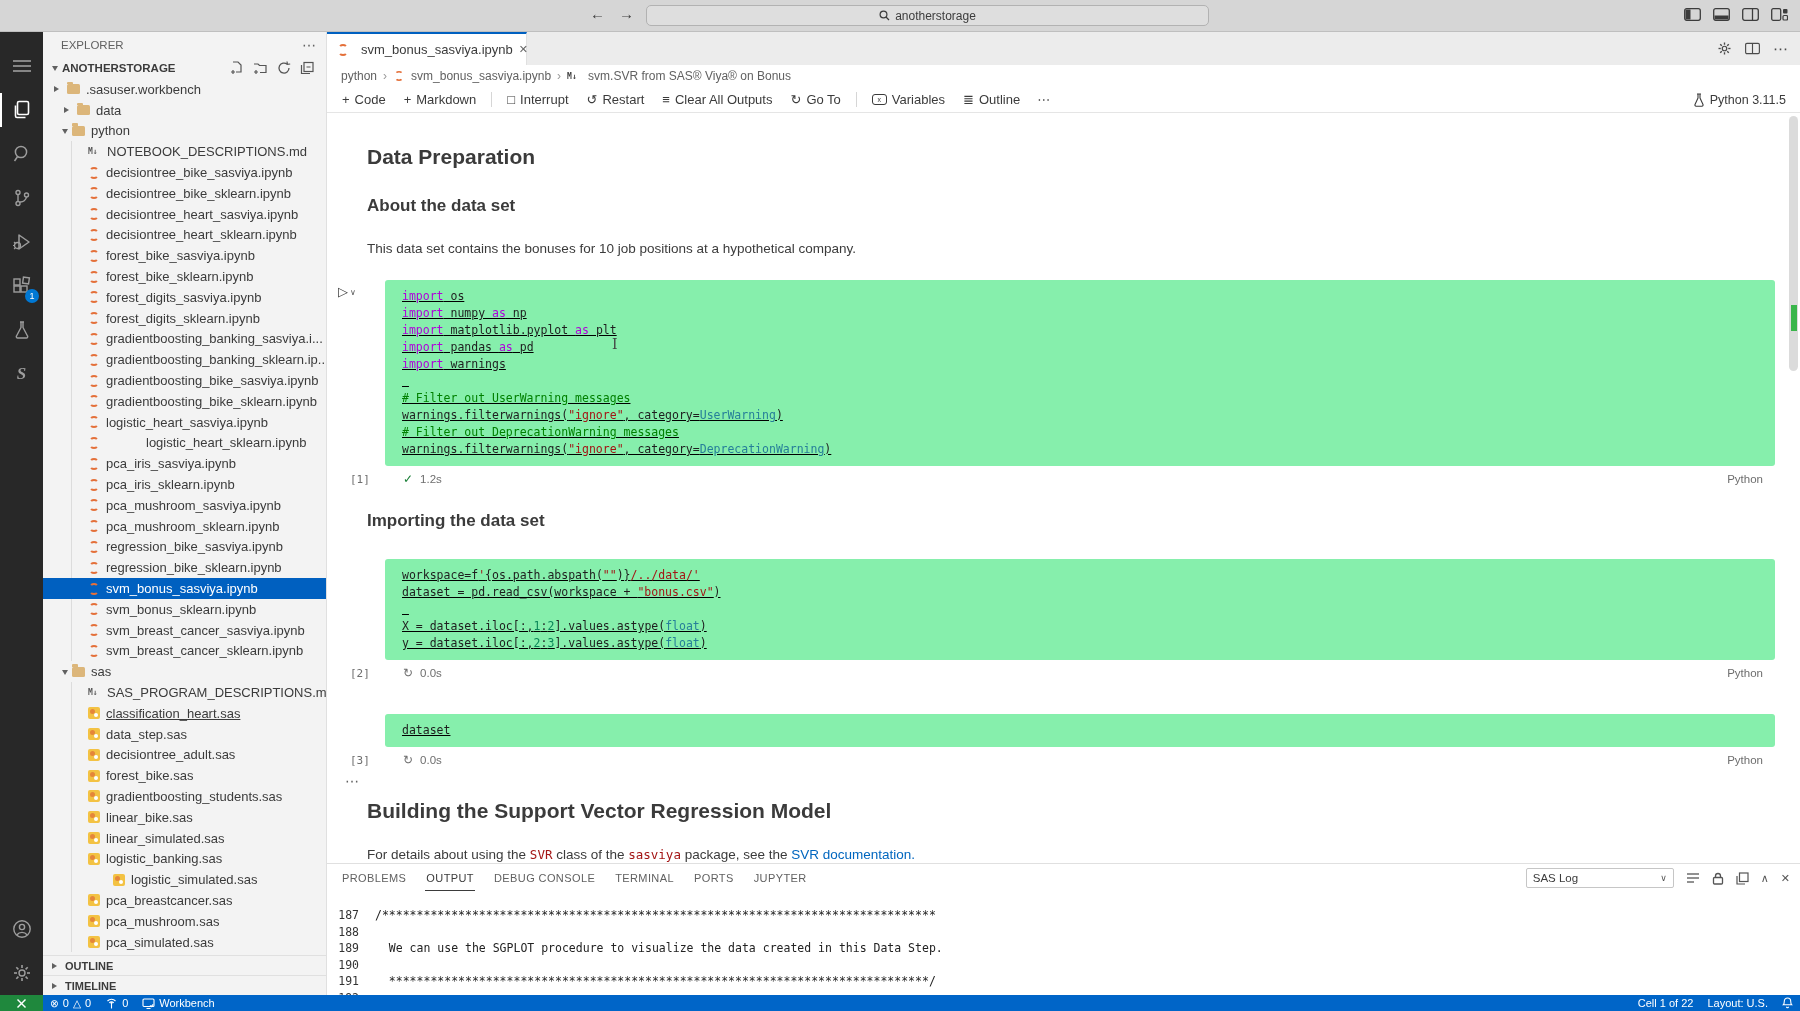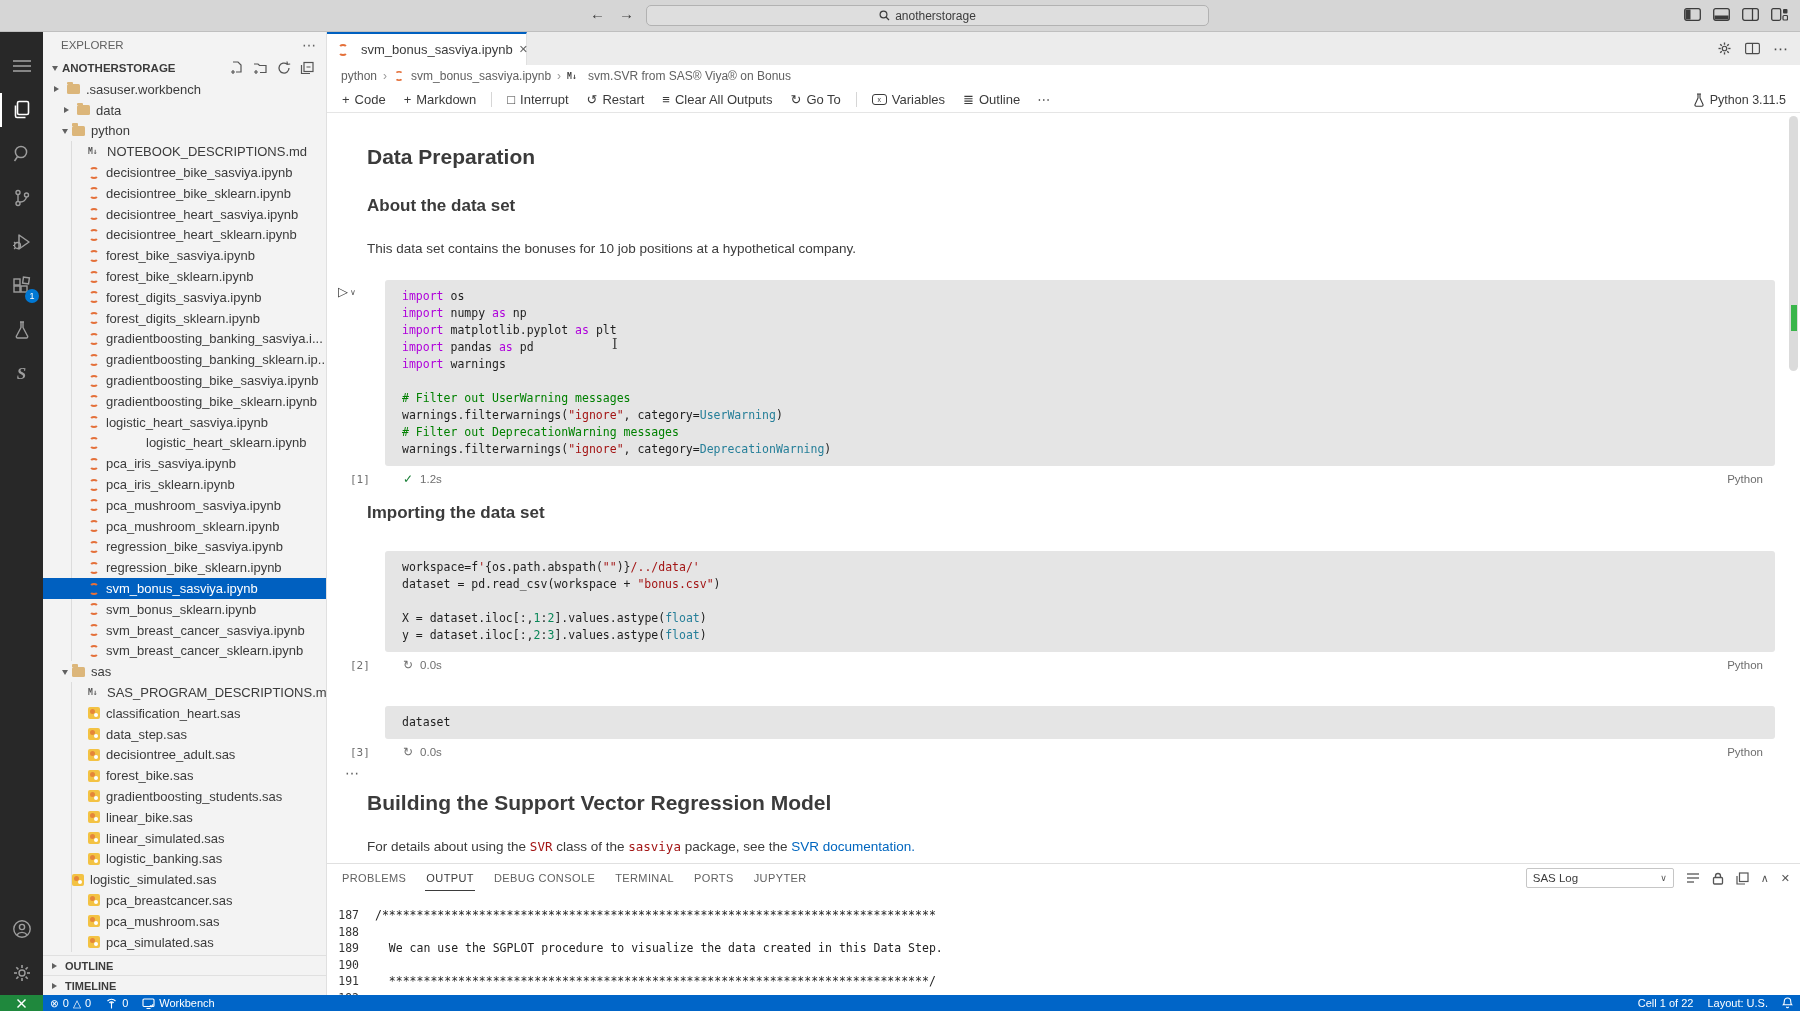--- a/index.html
+++ b/index.html
@@ -73,21 +73,21 @@
   .var-box { width:15px; height:11px; border:1.2px solid #3b3b3b; border-radius:3px; display:inline-flex; align-items:center; justify-content:center; font-size:7px; }
   #kernel { position:absolute; right:14px; display:flex; align-items:center; gap:5px; font-size:12.5px; color:#3b3b3b; }
 
   
   #notebook { flex:1; background:#fff; overflow:hidden; position:relative; }
   .nb-inner { padding:20px 25px 0 40px; }
   .md-h1 { font-size:21px; font-weight:bold; color:#3b3b3b; }
   .md-h2 { font-size:17px; font-weight:bold; color:#3b3b3b; }
   .md-p  { font-size:13.5px; color:#3b3b3b; }
   .cell { margin-left:18px; position:relative; }
-  .cell-code { background:#e5e5e5; border-radius:3px; padding:8px 10px 8px 17px; }
+  .cell-code { background:#86efac; border-radius:3px; padding:8px 10px 8px 17px;text-decoration:underline; }
   .code-line { font-family:"DejaVu Sans Mono", monospace; font-size:11.5px; line-height:17px; white-space:pre; color:#1e1e1e; }
   .tk-kw{color:#af00db} .tk-pl{color:#1e1e1e} .tk-com{color:#008000} .tk-str{color:#a31515} .tk-cls{color:#267f99} .tk-num{color:#098658}
   .runbtn { position:absolute; left:-47px; top:4px; display:flex; gap:2px; color:#3b3b3b; font-size:13px; }
   .runbtn .dd { font-size:8px; color:#555; margin-top:4px; }
   .cell-footer { position:relative; display:flex; align-items:center; gap:7px; padding:4px 8px 0 18px; font-size:11.5px; color:#6e6e6e; height:22px; }
   .cell-footer .exec { position:absolute; left:-35px; font-family:"DejaVu Sans Mono", monospace; font-size:11px; }
   .cell-footer .st-ok { color:#1a7f37; font-size:12px; }
   .cell-footer .st-re { color:#6e6e6e; font-size:12px; }
   .cell-footer .lang { margin-left:auto; margin-right:4px; }
   .dots-more { margin-left:-22px; color:#616161; font-size:14px; letter-spacing:1px; }
@@ -406,21 +406,21 @@
         <div class="tree-row" style="padding-left: 18px;">
           <span class="chev d"></span>
           <span class="ic-folder"></span>
           <span class="tree-label">sas</span>
         </div>
         <div class="tree-row" style="padding-left: 45px;">
           <span class="guide"></span>
           <span class="ic-md">M↓</span>
           <span class="tree-label">SAS_PROGRAM_DESCRIPTIONS.md</span>
         </div>
-        <div class="tree-row" style="padding-left: 45px;">
+        <div class="tree-row" style="padding-left: 45px; text-decoration: underline;">
           <span class="guide"></span>
           <span class="ic-sas"></span>
           <span class="tree-label">classification_heart.sas</span>
         </div>
         <div class="tree-row" style="padding-left: 45px;">
           <span class="guide"></span>
           <span class="ic-sas"></span>
           <span class="tree-label">data_step.sas</span>
         </div>
         <div class="tree-row" style="padding-left: 45px;">
@@ -446,21 +446,21 @@
         <div class="tree-row" style="padding-left: 45px;">
           <span class="guide"></span>
           <span class="ic-sas"></span>
           <span class="tree-label">linear_simulated.sas</span>
         </div>
         <div class="tree-row" style="padding-left: 45px;">
           <span class="guide"></span>
           <span class="ic-sas"></span>
           <span class="tree-label">logistic_banking.sas</span>
         </div>
-        <div class="tree-row" style="padding-left: 29px;">
+        <div class="tree-row" style="padding-left: 70px;">
           <span class="guide"></span>
           <span class="ic-sas"></span>
           <span class="tree-label">logistic_simulated.sas</span>
         </div>
         <div class="tree-row" style="padding-left: 45px;">
           <span class="guide"></span>
           <span class="ic-sas"></span>
           <span class="tree-label">pca_breastcancer.sas</span>
         </div>
         <div class="tree-row" style="padding-left: 45px;">
@@ -591,21 +591,21 @@
               <div class="code-line"><span class="tk-pl">warnings.filterwarnings(</span><span class="tk-str">"ignore"</span><span class="tk-pl">, category=</span><span class="tk-cls">DeprecationWarning</span><span class="tk-pl">)</span></div>
             </div>
           <div class="cell-footer">
             <span class="exec">[1]</span>
             <span class="st-ok">✓</span>
             <span>1.2s</span>
             <span class="lang">Python</span>
           </div>
         </div>
 
-        <div class="md-h2" style="margin-top:15px;">Importing the data set</div>
+        <div class="md-h2" style="margin-top:23px;">Importing the data set</div>
 
         <div class="cell" style="margin-top:28px;">
           <div class="cell-code">
               <div class="code-line"><span class="tk-pl">workspace=f</span><span class="tk-str">'</span><span class="tk-pl">{os.path.abspath(</span><span class="tk-str">""</span><span class="tk-pl">)}</span><span class="tk-str">/../data/'</span></div>
               <div class="code-line"><span class="tk-pl">dataset = pd.read_csv(workspace + </span><span class="tk-str">"bonus.csv"</span><span class="tk-pl">)</span></div>
               <div class="code-line"> </div>
               <div class="code-line"><span class="tk-pl">X = dataset.iloc[:,</span><span class="tk-num">1</span><span class="tk-pl">:</span><span class="tk-num">2</span><span class="tk-pl">].values.astype(</span><span class="tk-cls">float</span><span class="tk-pl">)</span></div>
               <div class="code-line"><span class="tk-pl">y = dataset.iloc[:,</span><span class="tk-num">2</span><span class="tk-pl">:</span><span class="tk-num">3</span><span class="tk-pl">].values.astype(</span><span class="tk-cls">float</span><span class="tk-pl">)</span></div>
             </div>
           <div class="cell-footer">

